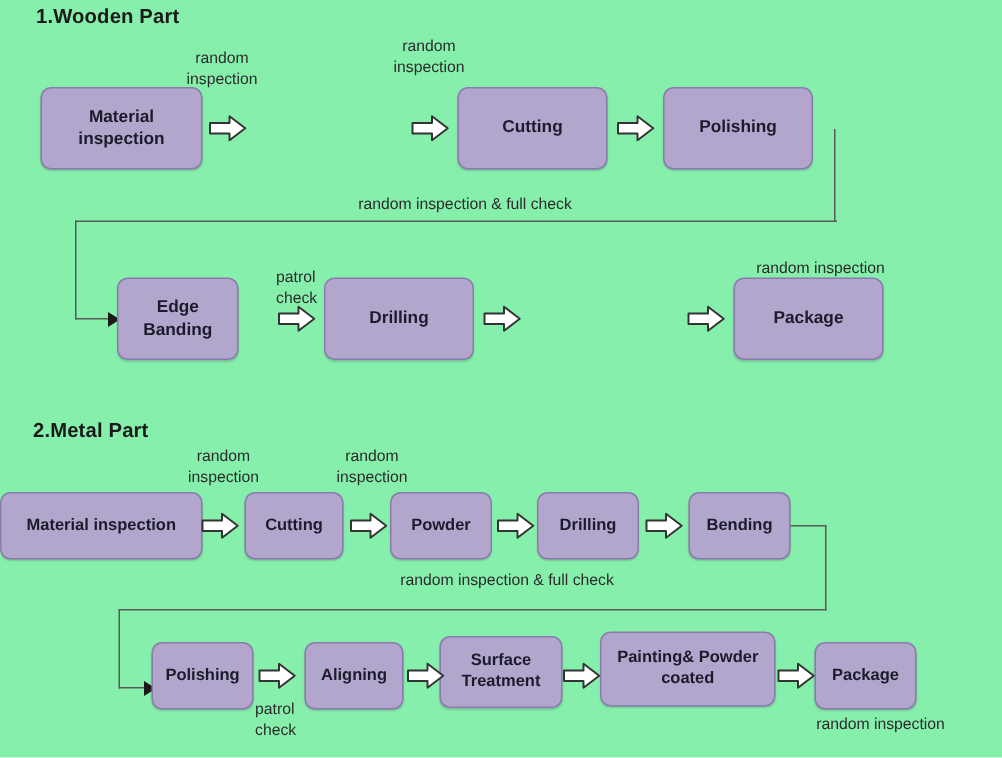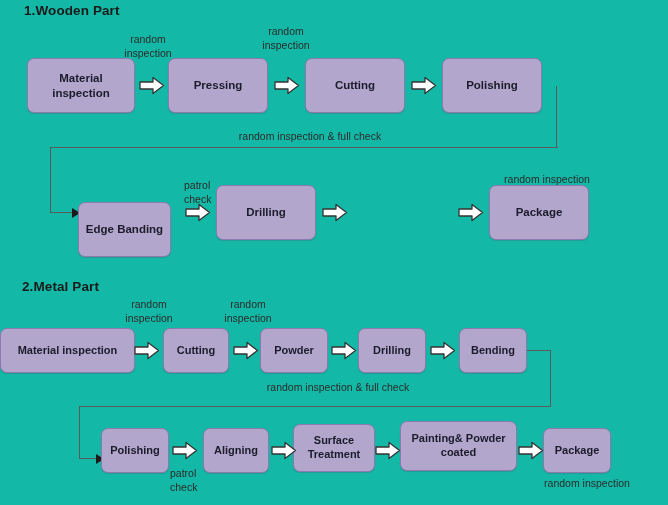--- a/index.html
+++ b/index.html
@@ -8,21 +8,21 @@
     background: #ffffff;
   }
   body {
     font-family: "Liberation Sans", "DejaVu Sans", sans-serif;
     color: #231f20;
   }
   #canvas {
     position: relative;
     width: 668px;
     height: 505px;
-    background: #14b8a6;
+    background: #86efac;
     overflow: hidden;
   }
   .section-title {
     position: absolute;
     font-size: 13.5px;
     font-weight: bold;
     color: #1a1a1a;
     letter-spacing: 0.1px;
     white-space: nowrap;
   }
@@ -86,23 +86,20 @@
 
   <div class="caption" style="left:107px; top:32px; width:82px;">random
 inspection</div>
   <div class="caption" style="left:245px; top:24px; width:82px;">random
 inspection</div>
 
   <div class="node wood" style="left:27px; top:58px; width:108px; height:55px;">
     <span class="label">Material
 inspection</span>
   </div>
-  <div class="node wood" style="left:168px; top:58px; width:100px; height:55px;">
-    <span class="label">Pressing</span>
-  </div>
   <div class="node wood" style="left:305px; top:58px; width:100px; height:55px;">
     <span class="label">Cutting</span>
   </div>
   <div class="node wood" style="left:442px; top:58px; width:100px; height:55px;">
     <span class="label">Polishing</span>
   </div>
 
   <div class="arrow" style="left:139px; top:76px;">
     <svg viewBox="0 0 26 19">
         <path d="M1 6 L14 6 L14 1.5 L24.5 9.5 L14 17.5 L14 13 L1 13 Z" fill="#ffffff" stroke="#333333" stroke-width="1.3" stroke-linejoin="round"></path>
@@ -123,21 +120,21 @@
   <div class="ln v" style="left:556px; top:86px; height:62px;"></div>
   <div class="ln h" style="left:50px;  top:147px; width:508px;"></div>
   <div class="ln v" style="left:50px;  top:147px; height:66px;"></div>
   <div class="ln h" style="left:50px;  top:212px; width:28px;"></div>
   <div class="tip" style="left:72px; top:208px;"></div>
 
   <div class="caption left" style="left:184px; top:178px; width:60px;">patrol
 check</div>
   <div class="caption" style="left:487px; top:172px; width:120px;">random inspection</div>
 
-  <div class="node wood" style="left:78px; top:202px; width:93px; height:55px;">
+  <div class="node wood" style="left:78px; top:185px; width:81px; height:55px;">
     <span class="label">Edge Banding</span>
   </div>
   <div class="node wood" style="left:216px; top:185px; width:100px; height:55px;">
     <span class="label">Drilling</span>
   </div>
   <div class="node wood" style="left:489px; top:185px; width:100px; height:55px;">
     <span class="label">Package</span>
   </div>
 
   <div class="arrow" style="left:185px; top:203px;">

